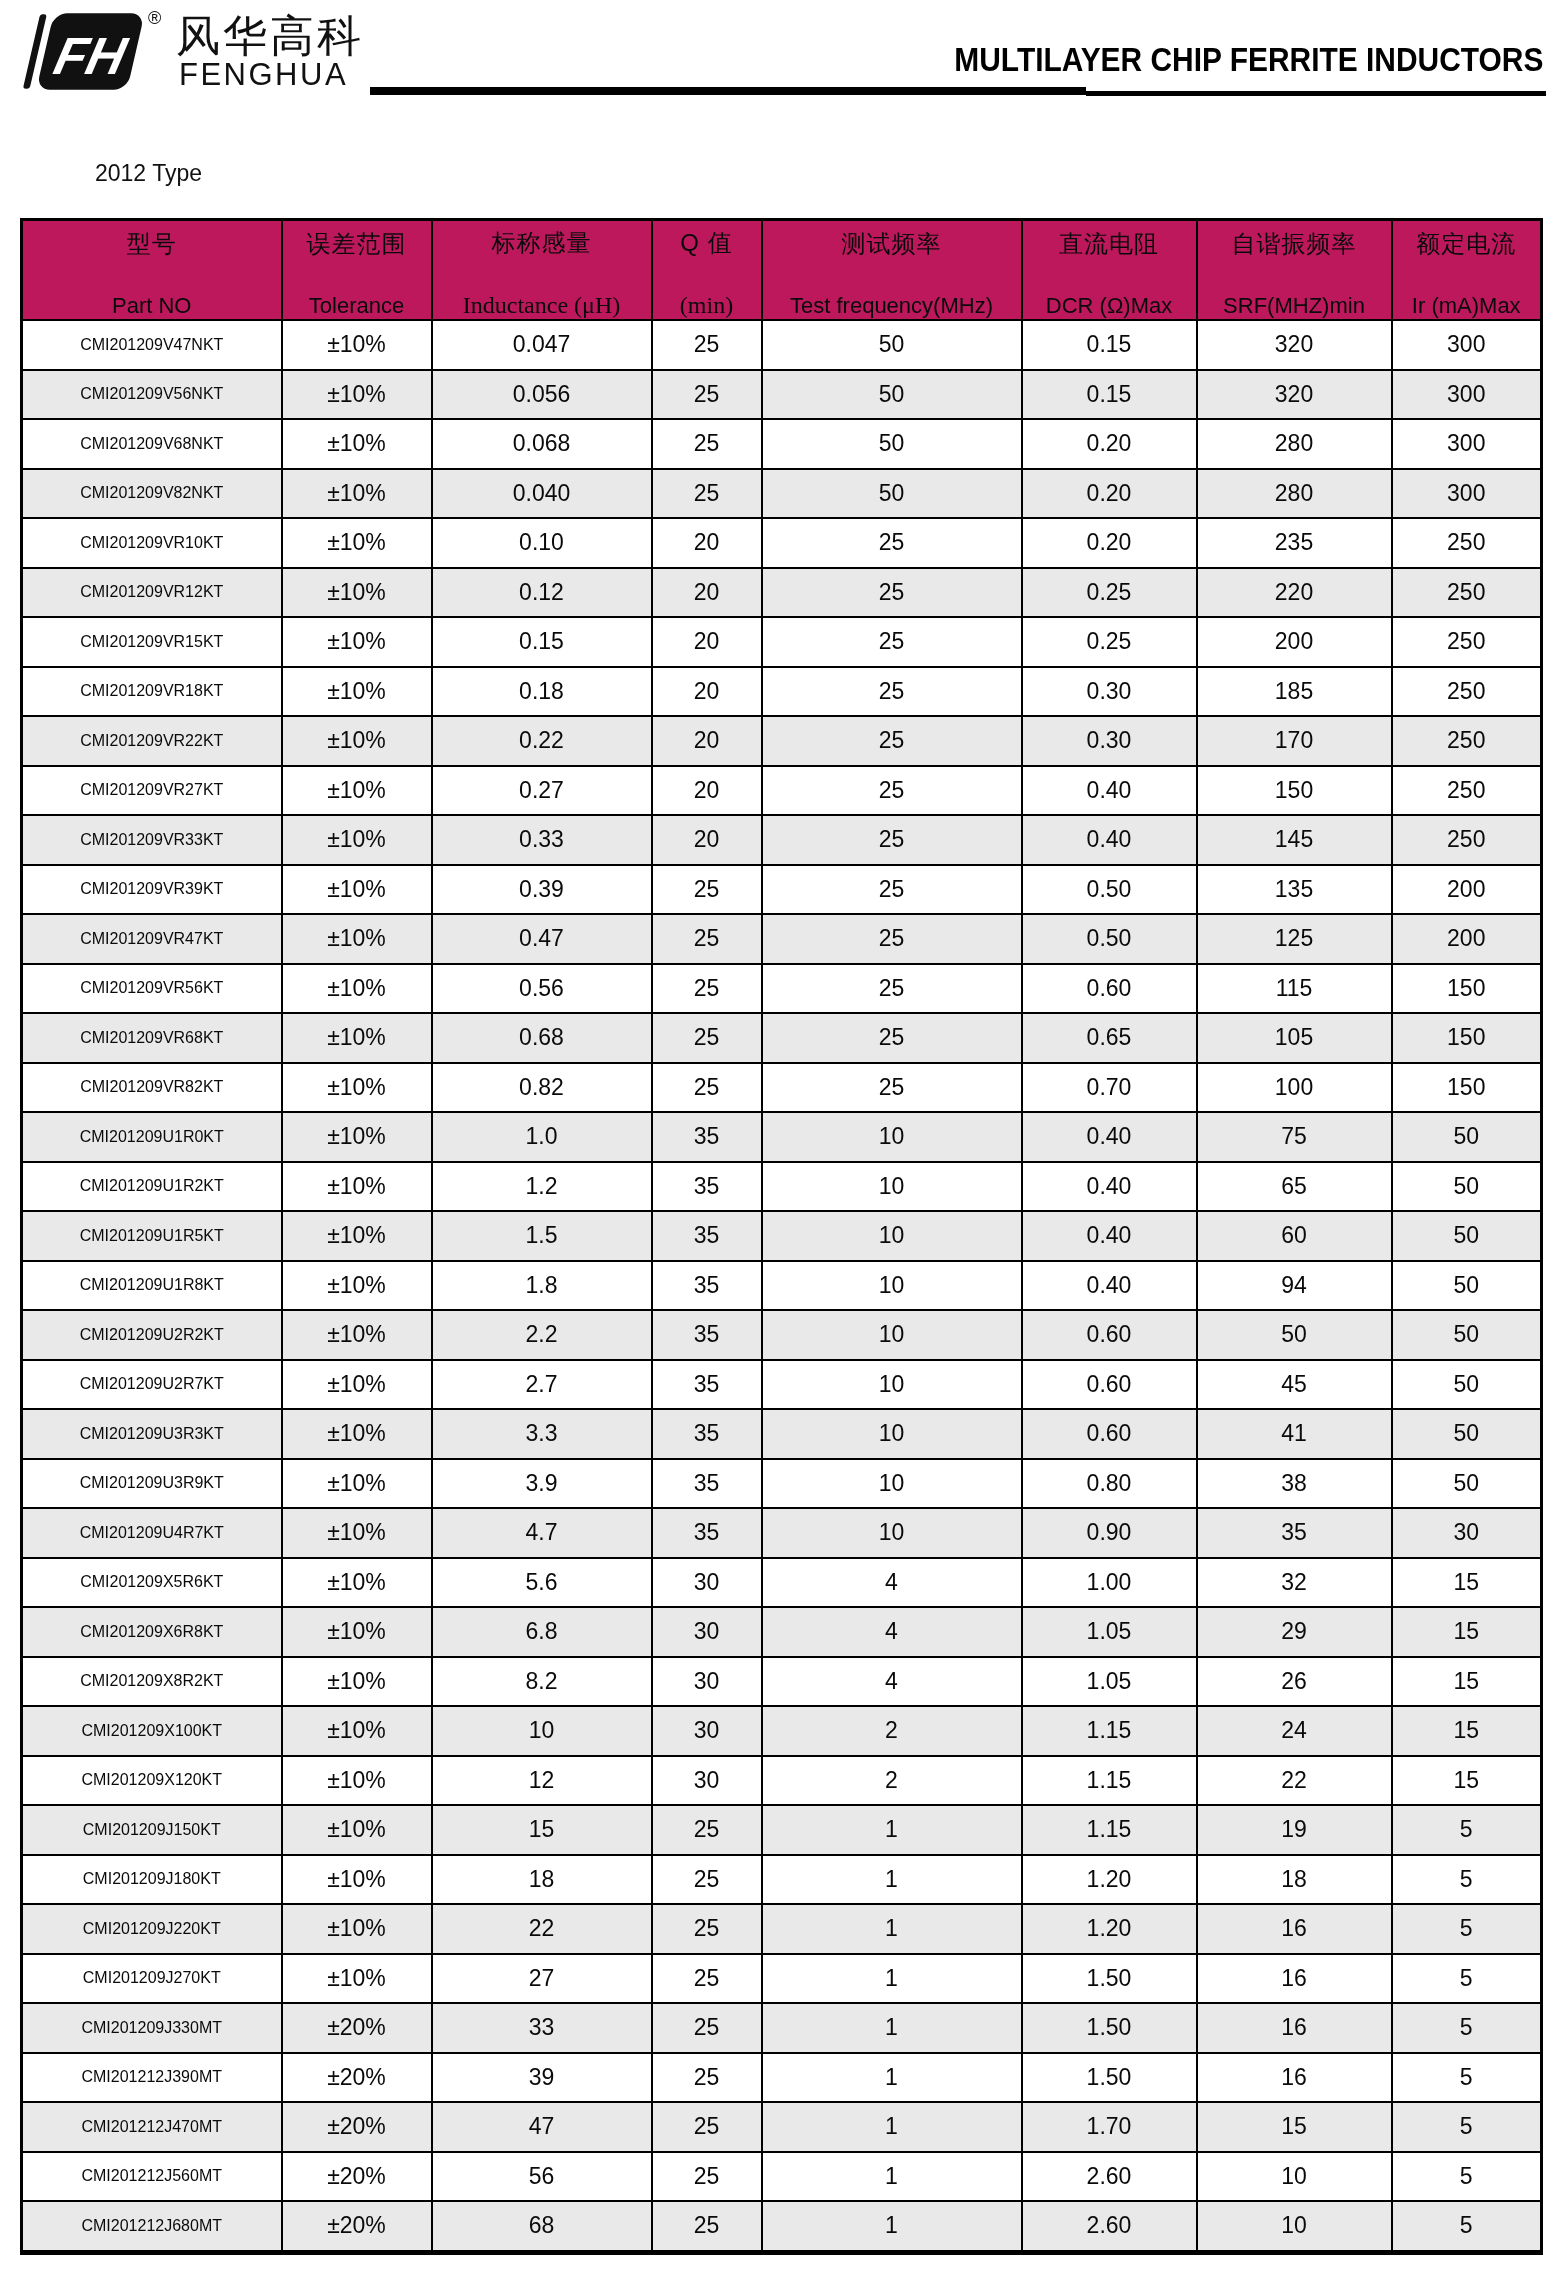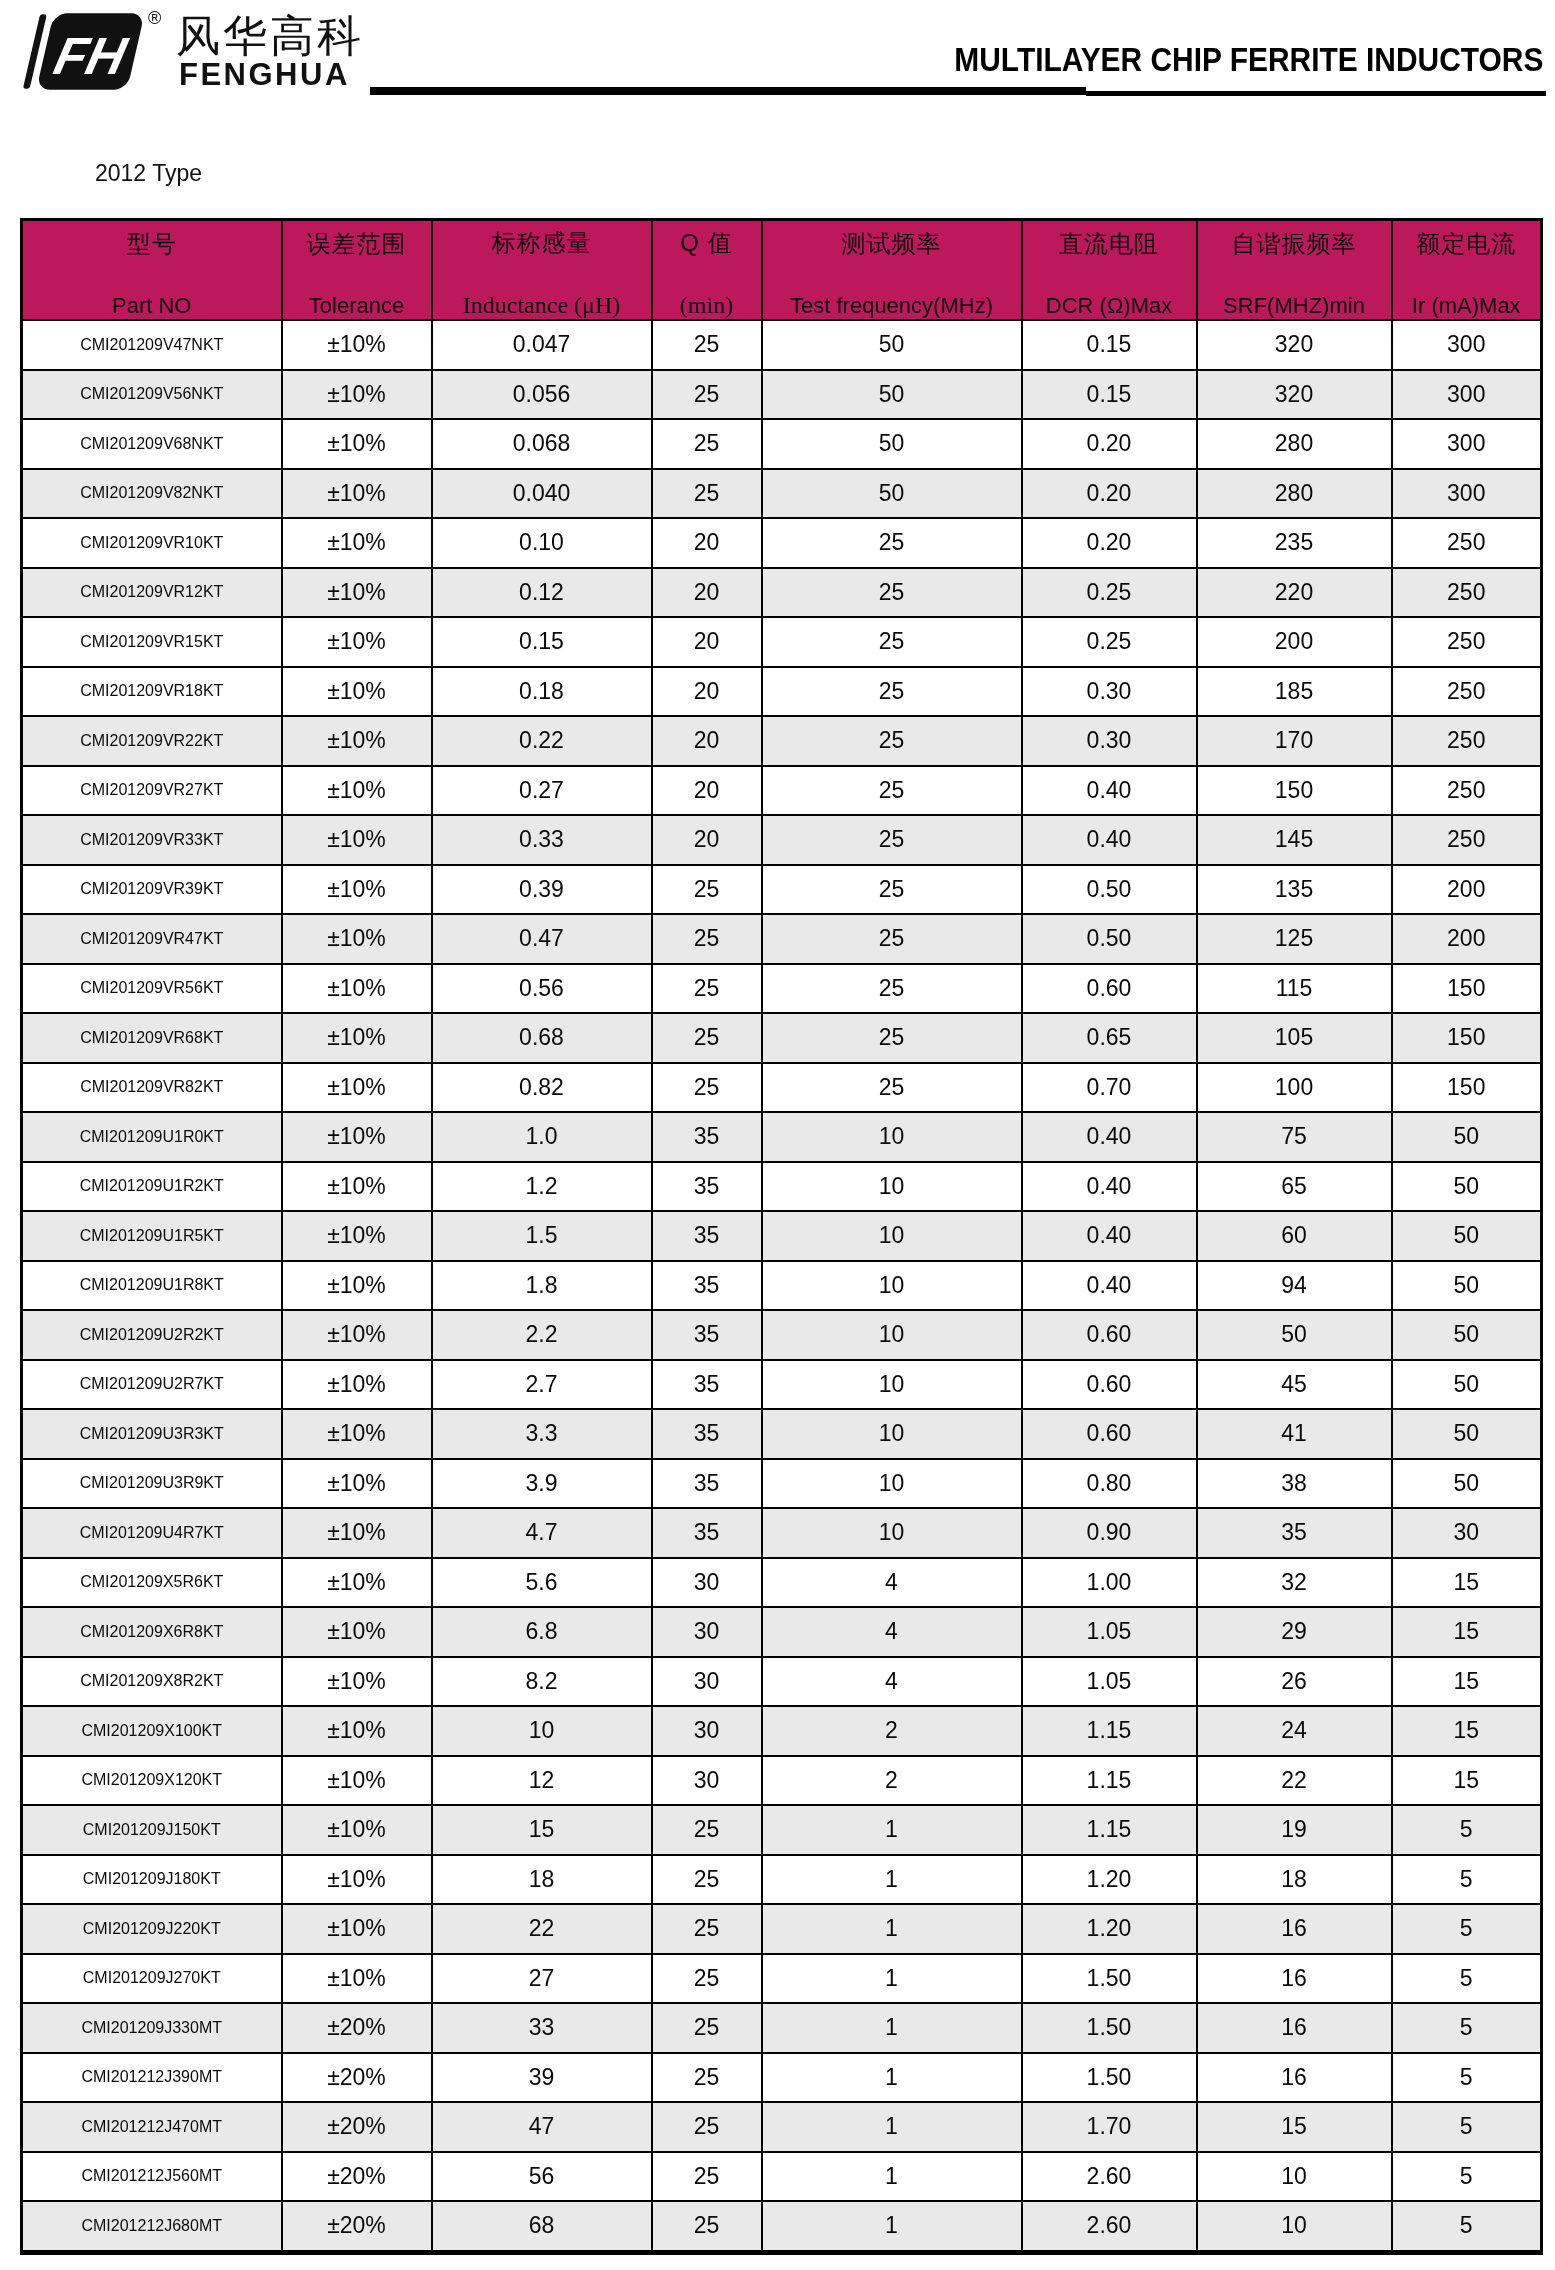--- a/index.html
+++ b/index.html
@@ -6,21 +6,21 @@
   .page {
     position:relative; width:1555px; height:2270px; margin:0 auto;
     background:#ffffff; font-family:"Liberation Sans", sans-serif; color:#0a0a0a;
     overflow:hidden;
   }
   
   .logo-mark { position:absolute; left:18px; top:8px; width:145px; height:88px; }
   .reg-mark { position:absolute; left:148px; top:8px; font-size:18px; color:#111; }
   .logo-cn { position:absolute; left:176px; top:14px; font-size:44px; font-weight:normal;
              letter-spacing:3px; line-height:1; color:#111; }
-  .logo-en { position:absolute; left:179px; top:59px; font-size:31px; font-weight:bold;
+  .logo-en { position:absolute; left:179px; top:59px; font-size:31px; font-weight:normal;
              letter-spacing:2.5px; line-height:1; color:#111; }
   .doc-title { position:absolute; right:12px; top:40px; font-size:34px; font-weight:bold;
                white-space:nowrap; transform:scaleX(.88); transform-origin:100% 50%;
                color:#000; }
   .rule { position:absolute; background:#000; }
   .rule-a { left:370px; top:87px; width:716px; height:8px; }
   .rule-b { left:1086px; top:91px; width:460px; height:5px; }
   
   .type-label { position:absolute; left:95px; top:160px; font-size:23px; color:#111; }
   

